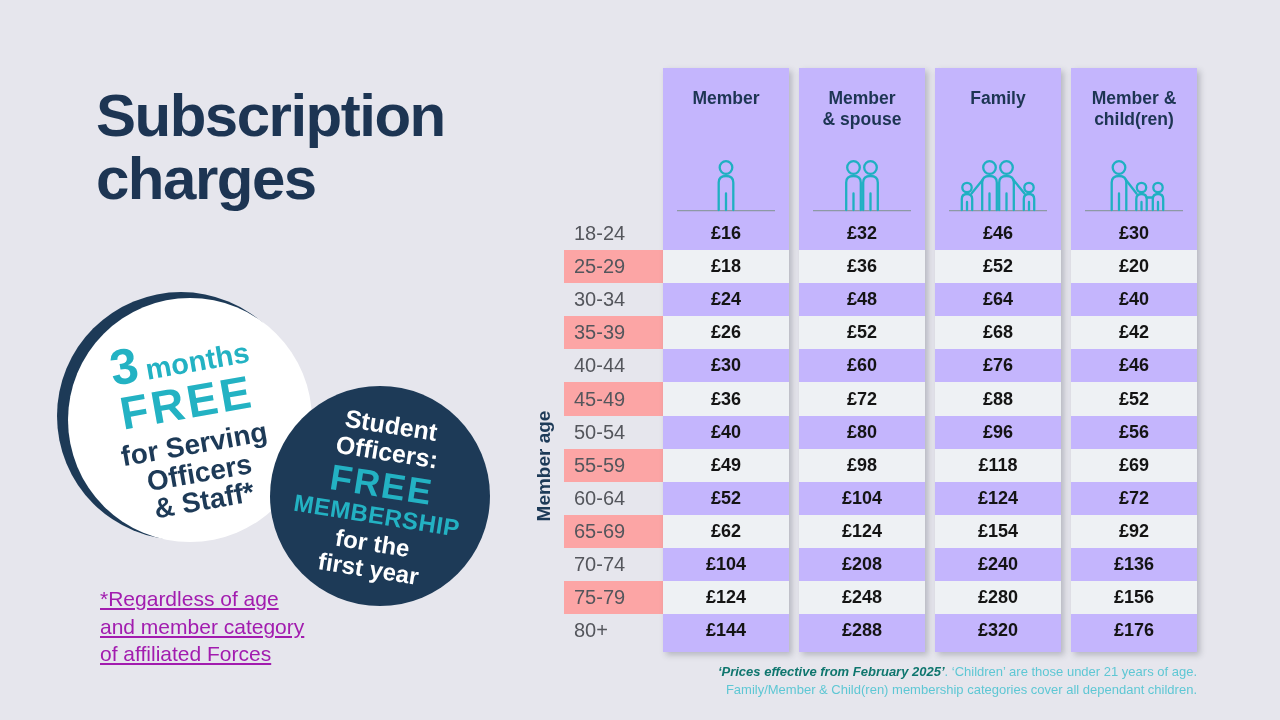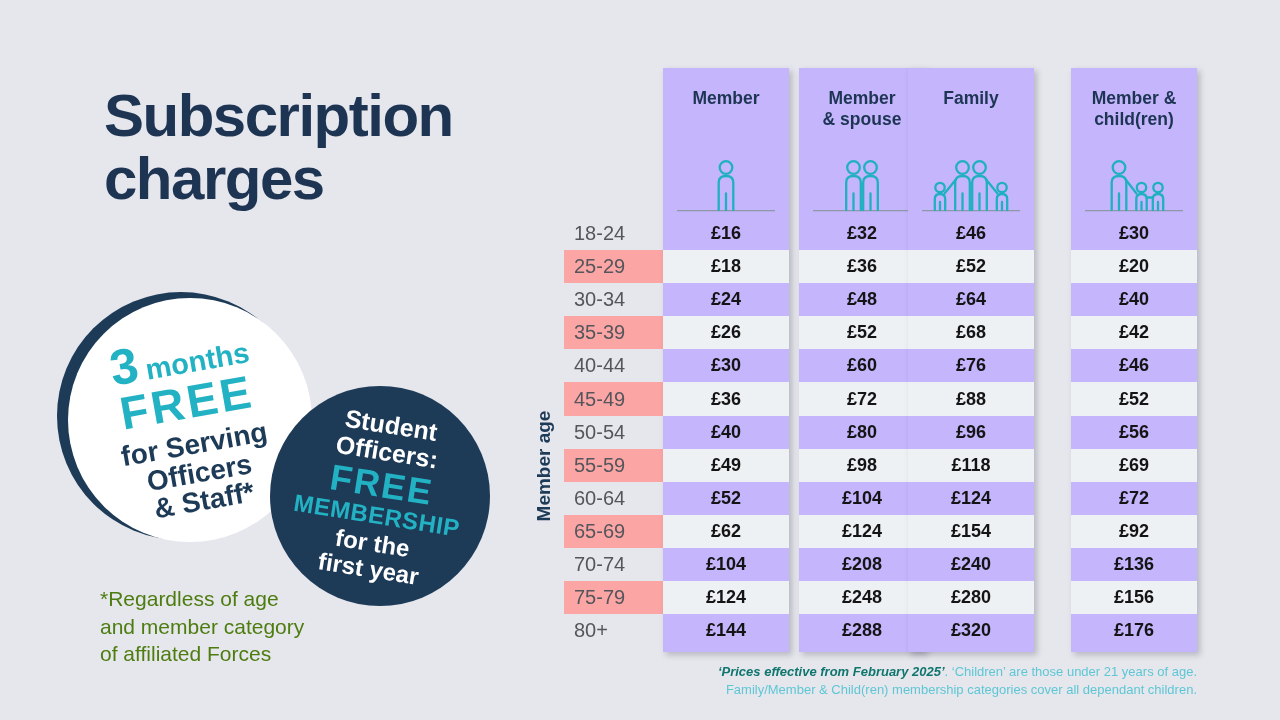--- a/index.html
+++ b/index.html
@@ -2,21 +2,21 @@
 <html><head>
 <meta charset="utf-8">
 <style>
   * { margin:0; padding:0; box-sizing:border-box; }
   html,body { width:1280px; height:720px; }
   body { font-family:"Liberation Sans", sans-serif; background:#e6e6ed; overflow:hidden; }
   .stage { position:relative; width:1280px; height:720px; background:#e6e6ed; }
 
   
   .page-title {
-    position:absolute; left:104px; top:84px;
+    position:absolute; left:96px; top:84px;
     font-size:60px; font-weight:bold; letter-spacing:-1.5px;
     line-height:1.05; color:#1d3553; white-space:pre-line;
   }
 
   
   .badge-crescent {
     position:absolute; left:57px; top:292px; width:248px; height:248px;
     border-radius:50%; background:#1d3a57; z-index:1;
   }
   .badge-white {
@@ -44,21 +44,21 @@
     text-align:center; padding-top:2px;
   }
   .bn-who  { font-size:25px; font-weight:bold; color:#ffffff; line-height:1.08; white-space:pre-line; }
   .bn-free { font-size:36px; font-weight:bold; color:#23b2c3; letter-spacing:2px; margin-top:2px; line-height:1.0; }
   .bn-mem  { font-size:24px; font-weight:bold; color:#23b2c3; letter-spacing:0.5px; line-height:1.05; }
   .bn-dur  { font-size:24px; font-weight:bold; color:#ffffff; line-height:1.1; white-space:pre-line; margin-top:3px; }
 
   
   .footnote {
     position:absolute; left:100px; top:585px;
-    font-size:21px; color:#4d7c0f; line-height:1.32; white-space:pre-line;
+    font-size:21px; color:#a21caf; line-height:1.32; white-space:pre-line;text-decoration:underline;
   }
 
   
   .axis-label {
     position:absolute; left:487px; top:456px; width:112px; height:20px;
     transform:rotate(-90deg); transform-origin:56px 10px;
     font-size:19px; font-weight:bold; color:#1d3a57; text-align:center; white-space:nowrap;
   }
   .age-col { position:absolute; left:564px; top:217px; width:100px; }
   .age-row {
@@ -190,21 +190,21 @@
           <div class="price-row striped">£72</div>
           <div class="price-row">£80</div>
           <div class="price-row striped">£98</div>
           <div class="price-row">£104</div>
           <div class="price-row striped">£124</div>
           <div class="price-row">£208</div>
           <div class="price-row striped">£248</div>
           <div class="price-row">£288</div>
         </div>
       </div>
-      <div class="card" style="left: 908px;">
+      <div class="card" style="left: 935px;">
         <div class="card-header">Family</div>
         <div class="card-icon"><svg width="104" height="62" viewBox="0 0 104 62">
             <line class="baseline" x1="3" y1="58.6" x2="101" y2="58.6"></line>
             <circle class="p" cx="21" cy="35.5" r="4.7"></circle>
             <path class="p" d="M15.8 58 L15.8 47 Q15.8 42 21 42 Q26.2 42 26.2 47 L26.2 58 M21 58 L21 50"></path>
             <circle class="p" cx="43.5" cy="15.5" r="6.3"></circle>
             <path class="p" d="M36.2 58 L36.2 30.5 Q36.2 24 43.5 24 Q50.8 24 50.8 30.5 L50.8 58 M43.5 58 L43.5 41.5"></path>
             <circle class="p" cx="60.5" cy="15.5" r="6.3"></circle>
             <path class="p" d="M53.2 58 L53.2 30.5 Q53.2 24 60.5 24 Q67.8 24 67.8 30.5 L67.8 58 M60.5 58 L60.5 41.5"></path>
             <circle class="p" cx="83" cy="35.5" r="4.7"></circle>

